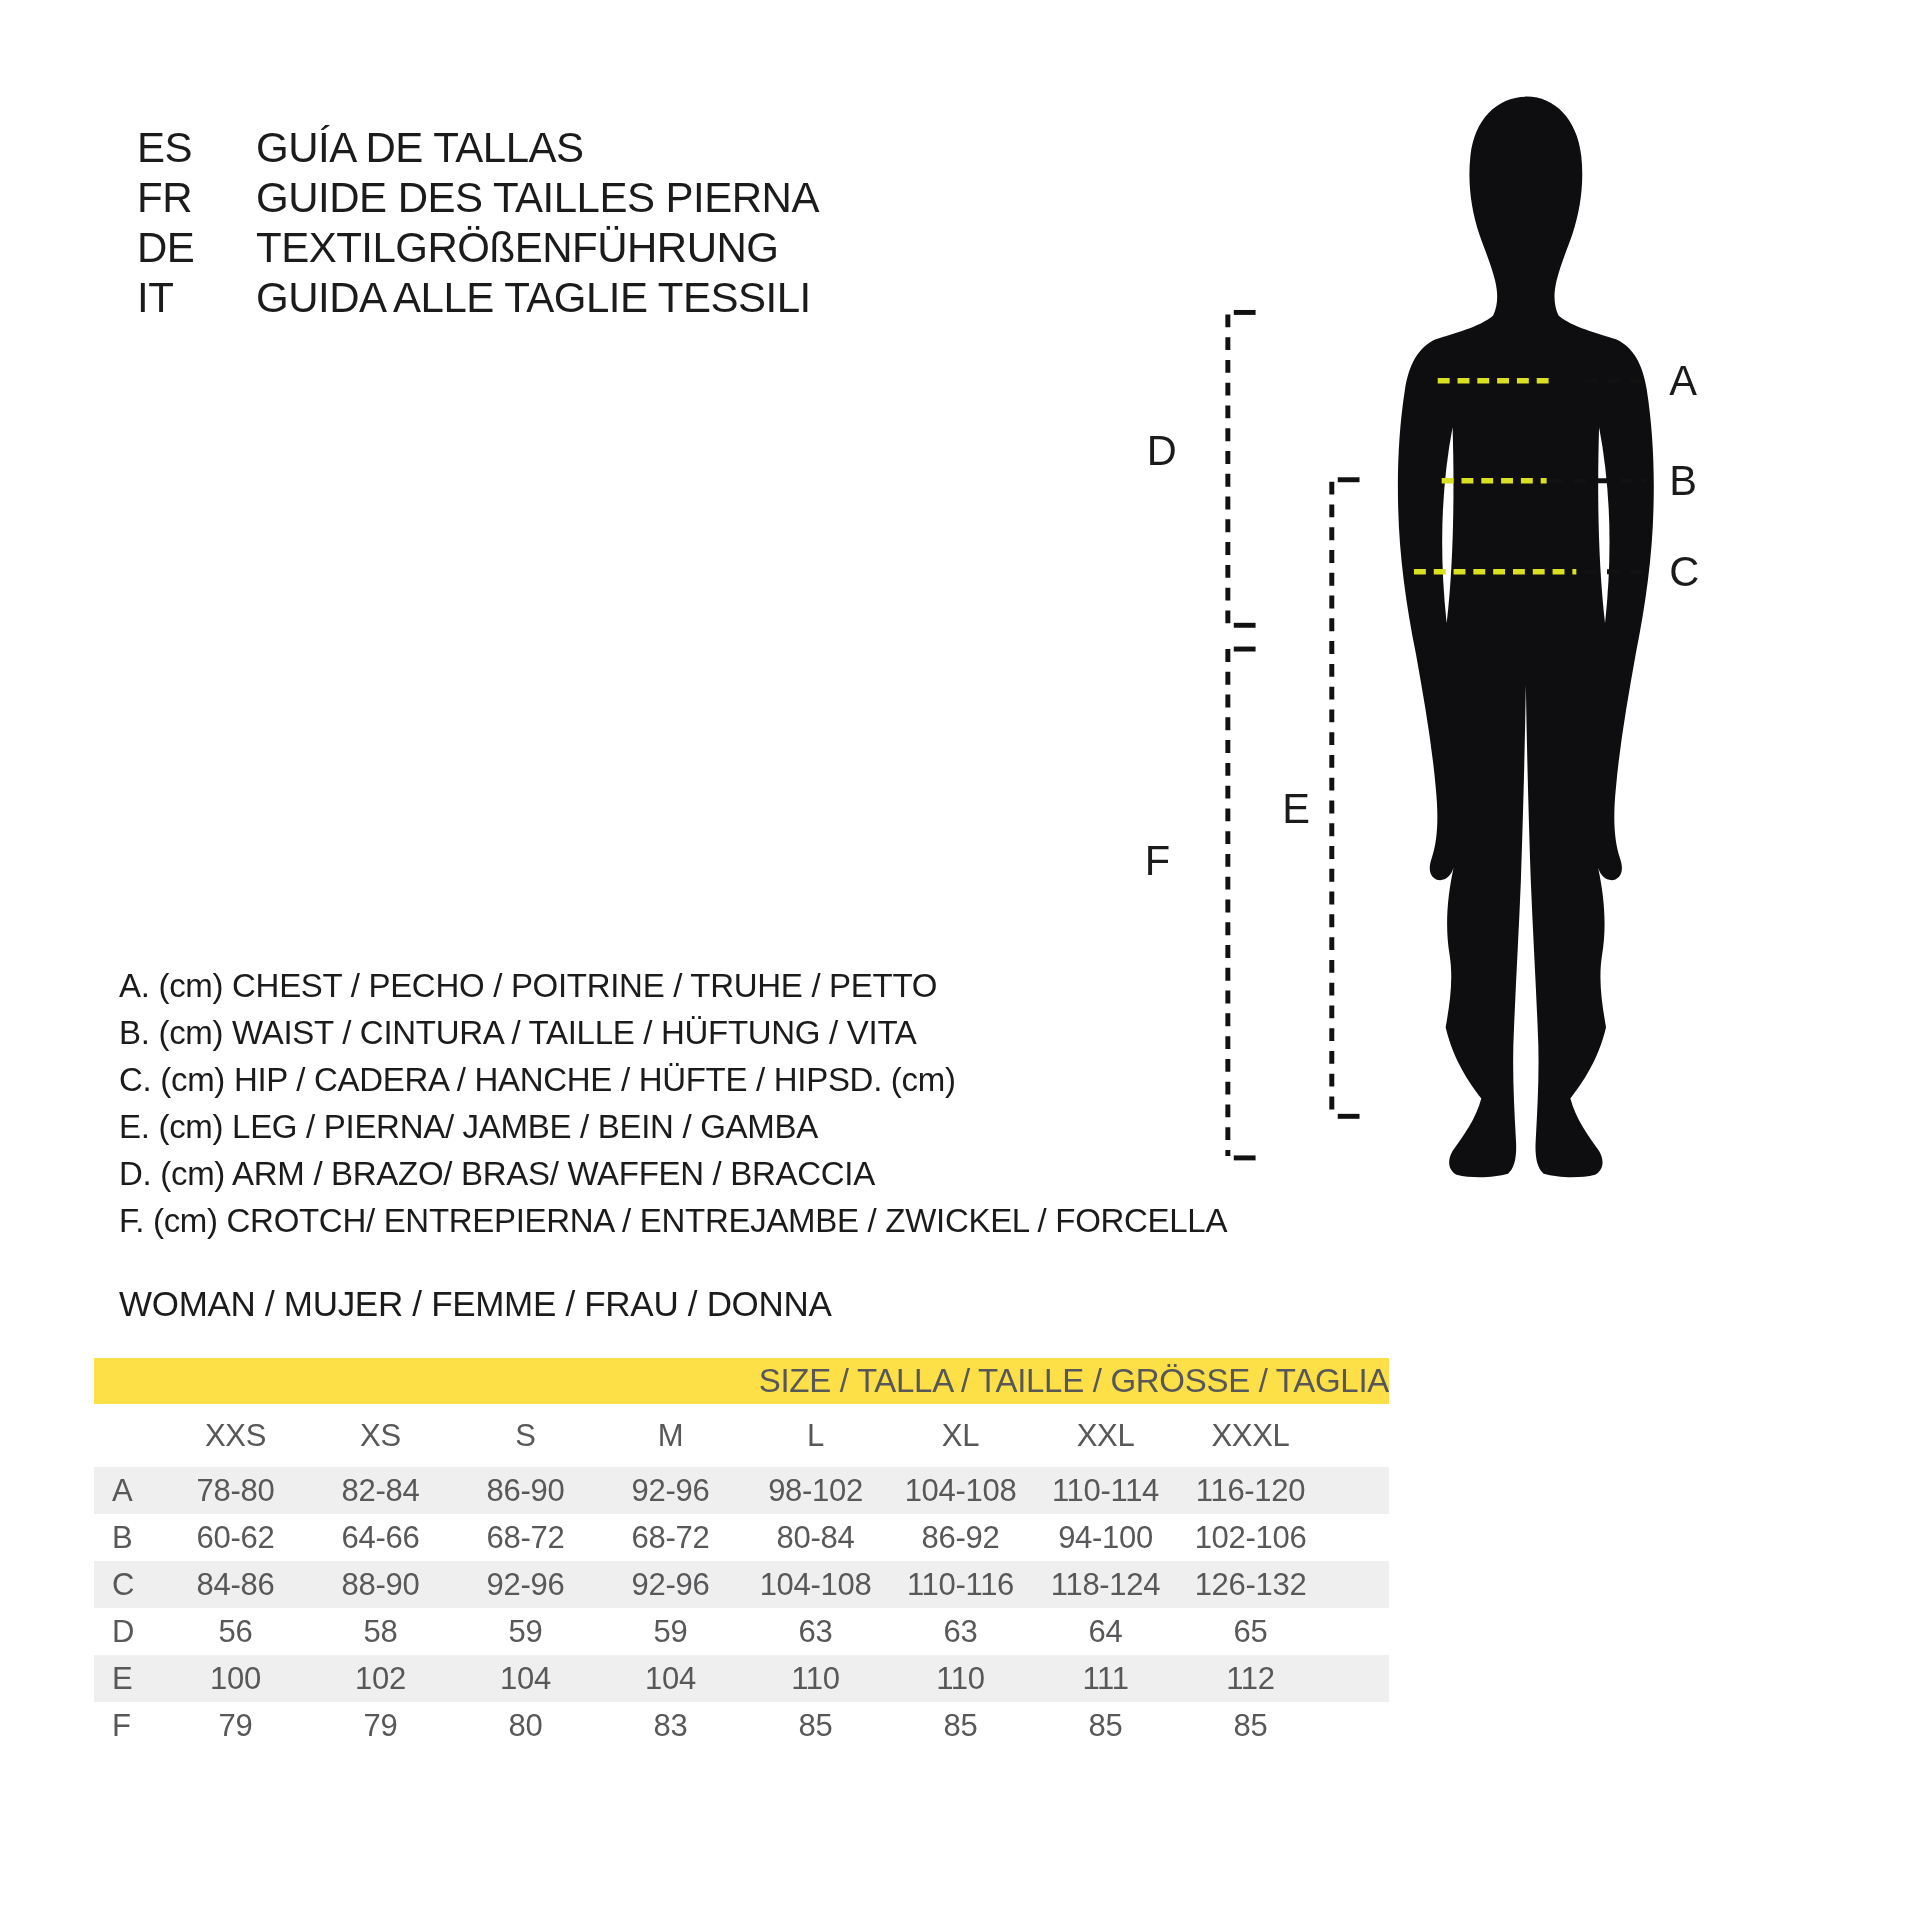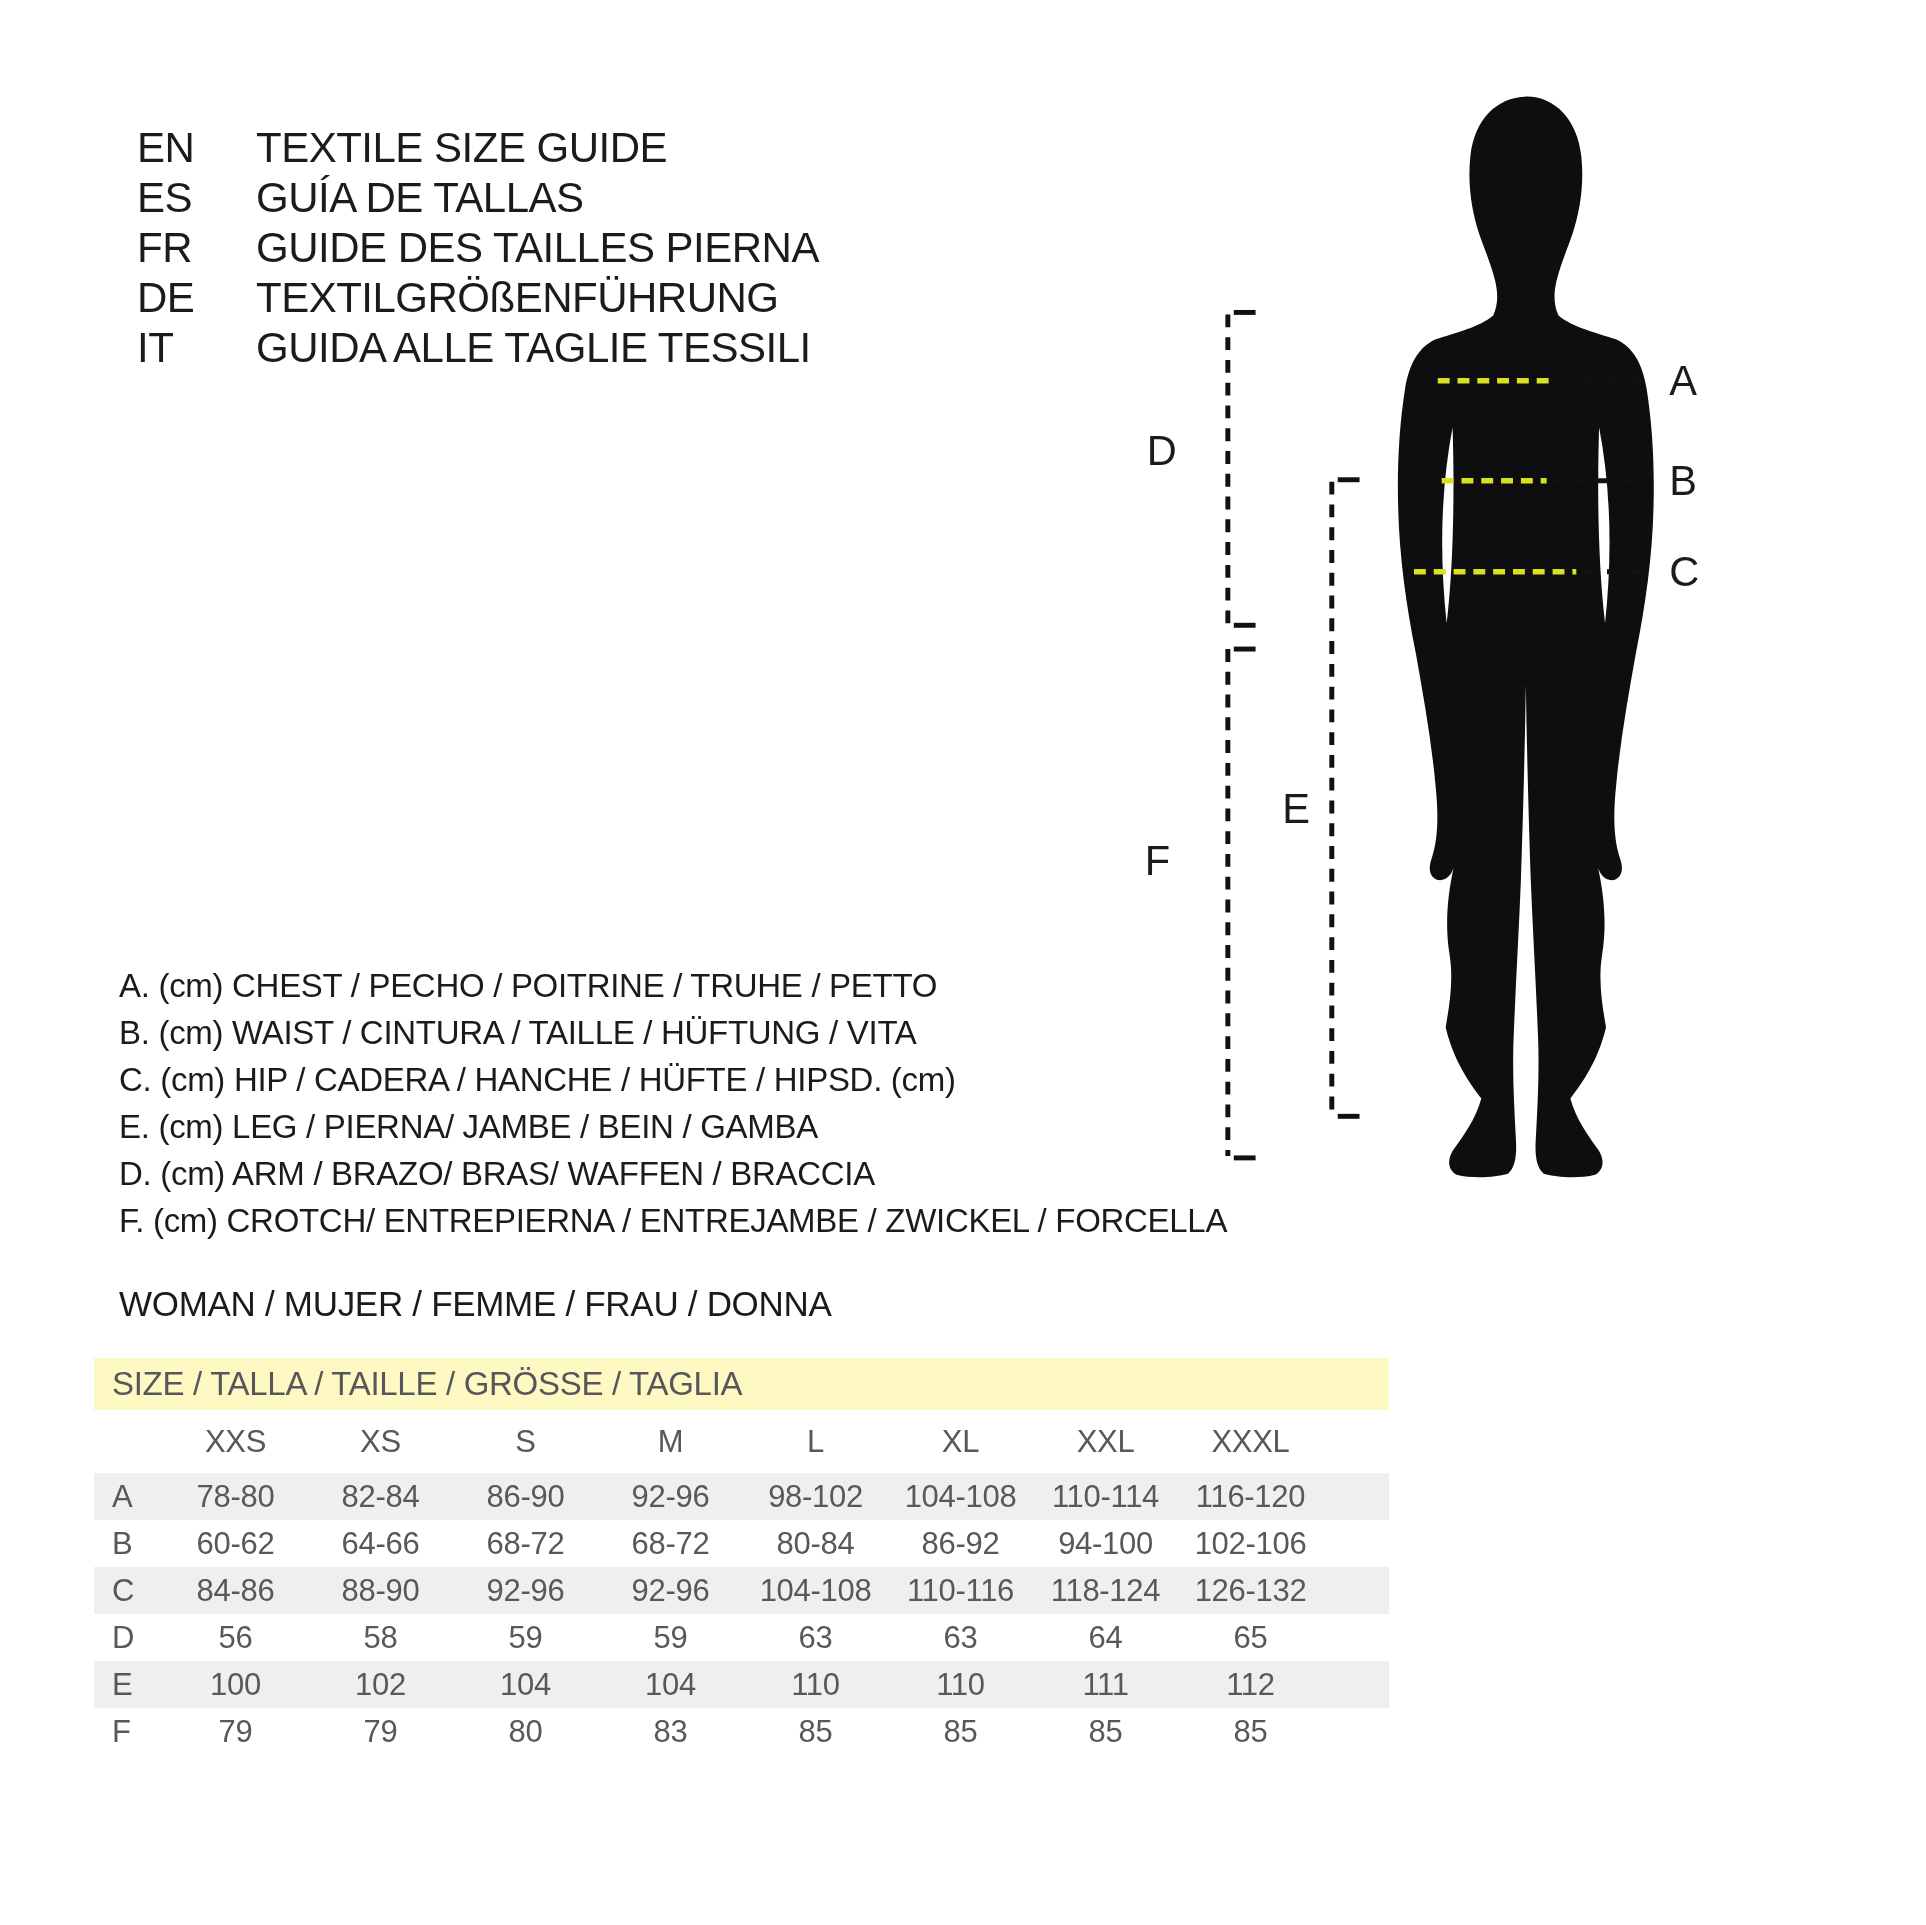--- a/index.html
+++ b/index.html
@@ -35,44 +35,41 @@
   svg text{
     font-family:"Liberation Sans", sans-serif;
     font-size:42px;fill:#1b1b1b;
   }
   
   .size-table{
     position:absolute;left:94px;top:1358px;width:1295px;
     font-size:31px;color:#58585a;letter-spacing:-0.3px;
   }
   .table-title-band{
-    height:52px;background:#fef9c3;display:flex;align-items:center;
+    height:46px;background:#fde047;display:flex;align-items:center;
     padding-left:18px;box-sizing:border-box;font-size:33px;color:#57575a;
     white-space:nowrap;
+    justify-content:flex-end;
   }
   .t-row{
     display:grid;
     grid-template-columns:69px repeat(8,145px) 69px;
     align-items:center;height:47px;
   }
   .t-row.head{height:63px;}
   .t-row.shaded{background:#efefef;}
   .t-cell{text-align:center;}
   .t-label{text-align:left;padding-left:18px;}
 </style>
 </head>
 <body>
 
 <div id="canvas">
 
   <div class="lang-block">
-    <div class="lang-row">
-      <span class="lang-code">EN</span>
-      <span class="lang-label">TEXTILE SIZE GUIDE</span>
-    </div>
     <div class="lang-row">
       <span class="lang-code">ES</span>
       <span class="lang-label">GUÍA DE TALLAS</span>
     </div>
     <div class="lang-row">
       <span class="lang-code">FR</span>
       <span class="lang-label">GUIDE DES TAILLES PIERNA</span>
     </div>
     <div class="lang-row">
       <span class="lang-code">DE</span>

